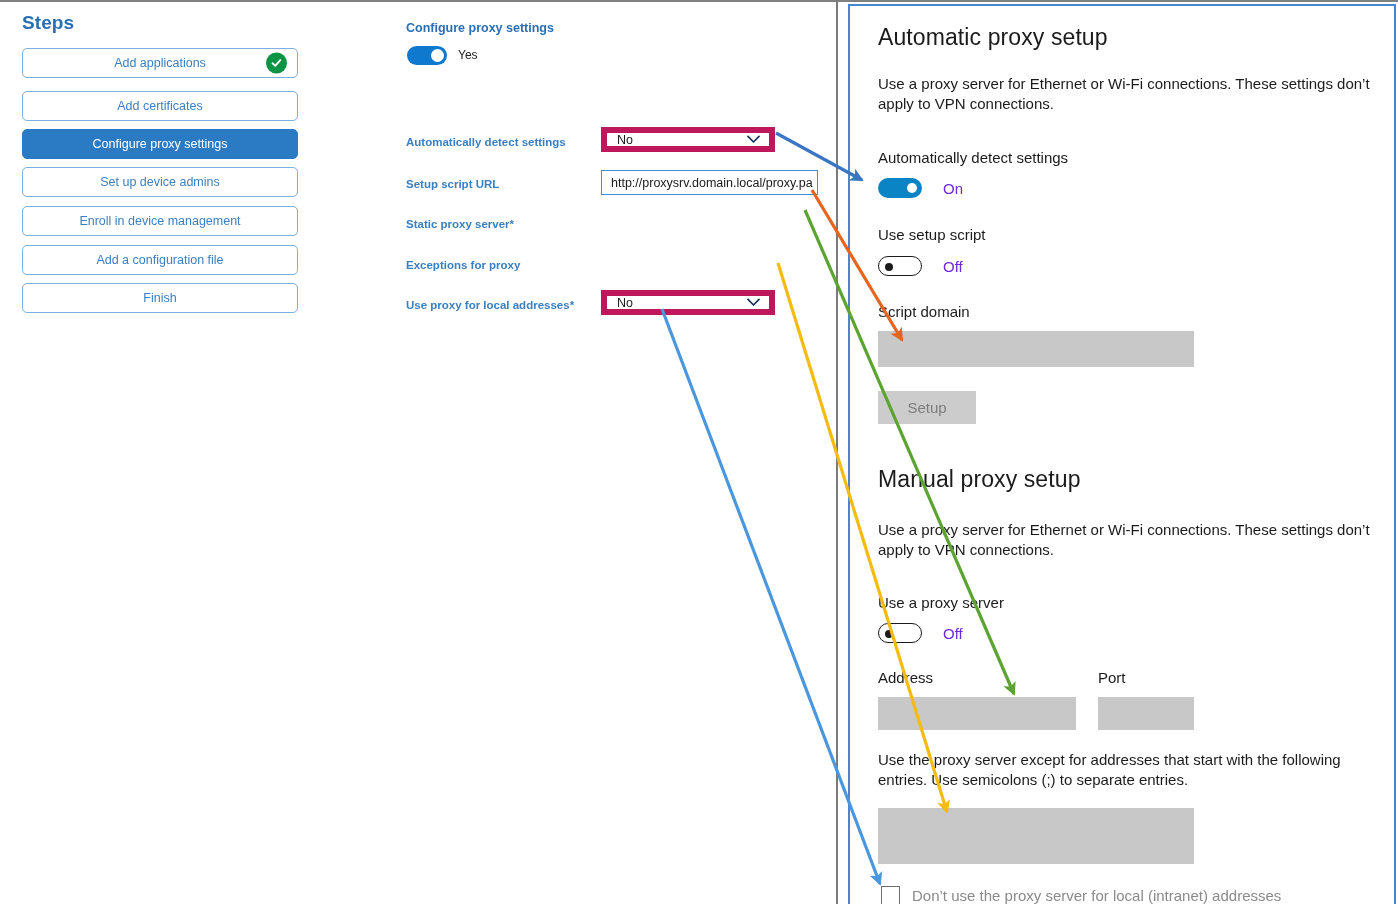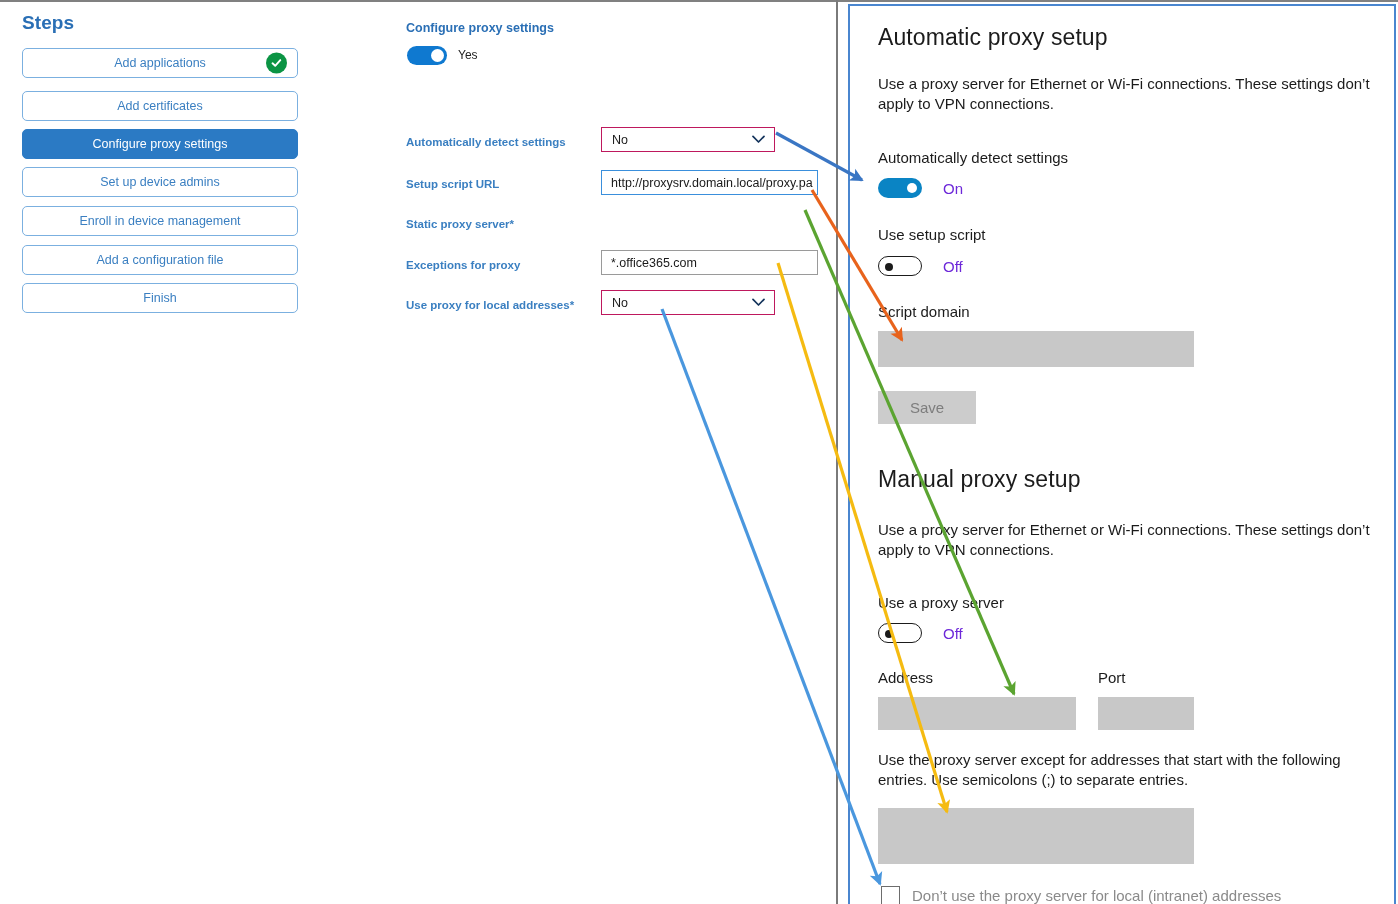--- a/index.html
+++ b/index.html
@@ -40,21 +40,21 @@
     position:absolute;left:1px;top:44px;width:40px;height:19px;border-radius:10px;background:#0f79d0;
   }
   .toggle-on .knob{position:absolute;right:3px;top:3px;width:13px;height:13px;border-radius:50%;background:#fff;}
   .toggle-lbl{position:absolute;left:52px;top:46px;font-size:12px;color:#222;}
 
   .f-label{position:absolute;left:0px;font-size:11.5px;font-weight:bold;color:#3a7fc1;white-space:nowrap;}
   .f-label .req{color:#3a7fc1;font-weight:bold;}
 
   .f-select{
     position:absolute;left:195px;width:174px;height:25px;
-    border:1px solid #be185d;background:#fff;box-sizing:border-box;
+    border:6px solid #be185d;background:#fff;box-sizing:border-box;
     font-size:12.5px;color:#1a1a1a;
     display:flex;align-items:center;padding-left:10px;
   }
   .f-select .chev{position:absolute;right:9px;top:50%;transform:translateY(-50%);}
   .f-input{
     position:absolute;left:195px;width:217px;height:25px;
     border:1px solid #9a9a9a;background:#fff;box-sizing:border-box;
     font-size:12.5px;color:#1a1a1a;
     display:flex;align-items:center;padding-left:9px;
     white-space:nowrap;overflow:hidden;
@@ -153,23 +153,20 @@
     </div>
 
     <div class="f-label" style="top:176px;"><span>Setup script URL</span></div>
     <div class="f-input focused" style="top:168px;">
       <span>http://proxysrv.domain.local/proxy.pa</span>
     </div>
 
     <div class="f-label" style="top:216px;"><span>Static proxy server</span><span class="req">*</span></div>
 
     <div class="f-label" style="top:257px;"><span>Exceptions for proxy</span></div>
-    <div class="f-input" style="top:248px;">
-      <span>*.office365.com</span>
-    </div>
 
     <div class="f-label" style="top:297px;"><span>Use proxy for local addresses</span><span class="req">*</span></div>
     <div class="f-select" style="top:288px;">
       <span>No</span>
       <span class="chev">
         <svg width="13" height="9" viewBox="0 0 13 9">
             <path d="M1 1.4 L6.5 7 L12 1.4" stroke="#14345c" stroke-width="1.7" fill="none" stroke-linecap="round" stroke-linejoin="round"></path>
           </svg>
       </span>
     </div>
@@ -192,21 +189,21 @@
       <div class="w-lbl" style="top:220px;">Use setup script</div>
       <div class="w-toggle off" style="top:250px;">
           <div class="k"></div>
         </div>
       <div class="w-tlbl" style="left:93px;top:252px;">Off</div>
 
       <div class="w-lbl" style="top:297px;">Script domain</div>
       <div class="w-box" style="left:28px;top:325px;width:316px;height:36px;"><span></span></div>
 
       <div class="w-btn" style="left:28px;top:385px;width:98px;height:33px;">
-          <span>Save</span>
+          <span>Setup</span>
         </div>
 
       <div class="w-h1" style="top:460px;">Manual proxy setup</div>
       <div class="w-p" style="top:514px;">Use a proxy server for Ethernet or Wi-Fi connections. These settings don’t apply to VPN connections.</div>
 
       <div class="w-lbl" style="top:588px;">Use a proxy server</div>
       <div class="w-toggle off" style="top:617px;">
           <div class="k"></div>
         </div>
       <div class="w-tlbl" style="left:93px;top:619px;">Off</div>

